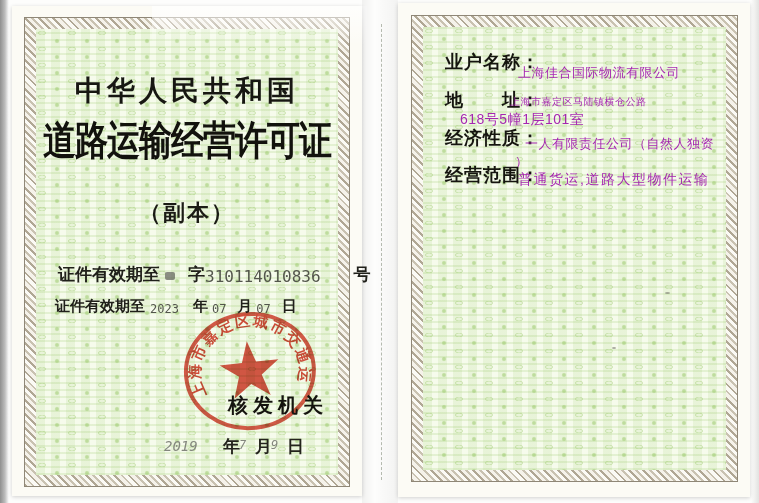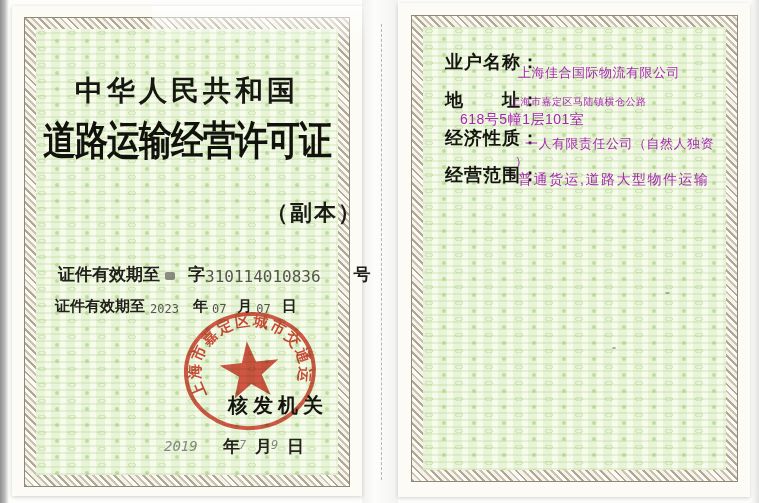--- a/index.html
+++ b/index.html
@@ -33,21 +33,21 @@
   .frame-right { left:14px; right:13px; top:13px; bottom:16px; }
 
   .glare { position:absolute; left:140px; top:0; width:215px; height:40px; pointer-events:none;
     background:linear-gradient(to bottom, rgba(255,255,255,.75), rgba(255,255,255,0)); }
 
   .country { position:absolute; left:0; top:66px; width:100%; text-align:center;
     font-size:28px; font-weight:bold; letter-spacing:4px; color:#171712; }
   .main-title { position:absolute; left:0; top:108px; width:100%; text-align:center;
     font-size:33px; font-weight:900; letter-spacing:-1px; color:#12120d;
     transform:scaleY(1.22); transform-origin:center top; }
-  .copy-label { position:absolute; left:0; top:192px; width:100%; text-align:right;
+  .copy-label { position:absolute; left:0; top:192px; width:100%; text-align:center;
     font-size:22px; font-weight:bold; letter-spacing:2px; color:#1b1b15; }
 
   .line-row { position:absolute; white-space:nowrap; color:#20201a; }
   .license-row { left:46px; top:257px; font-size:17px; font-weight:bold; }
   .validity-row { left:43px; top:291px; font-size:15px; font-weight:bold; }
   .mono-num { font-family:"DejaVu Sans Mono", monospace; font-weight:normal;
     color:#53564c; position:relative; top:2px; }
   .smudge { display:inline-block; width:10px; height:8px; margin-left:5px;
     background:#5d5e55; opacity:.7; border-radius:2px; }
 

